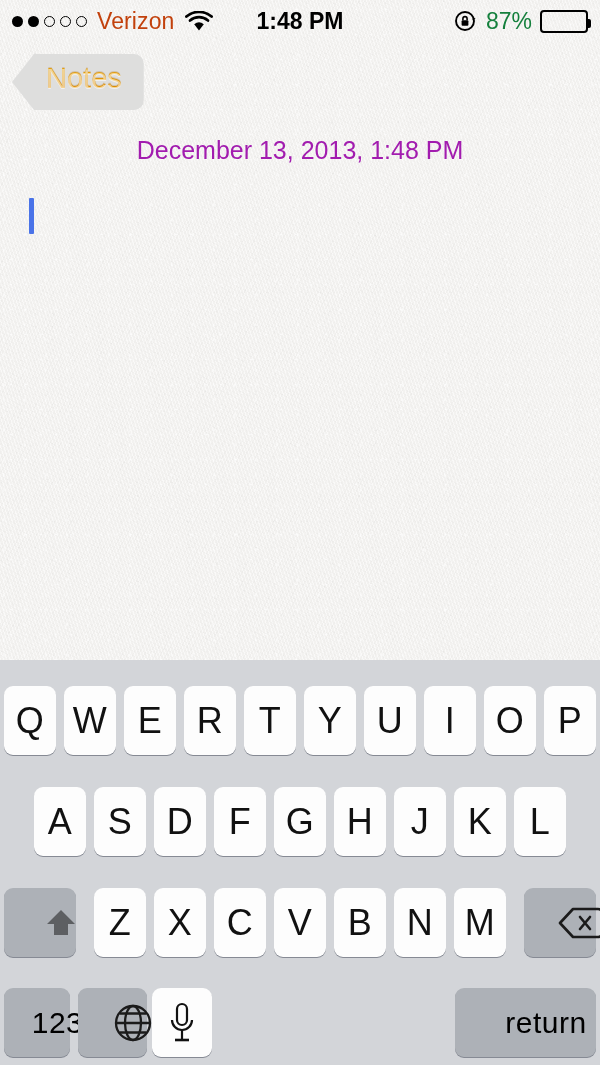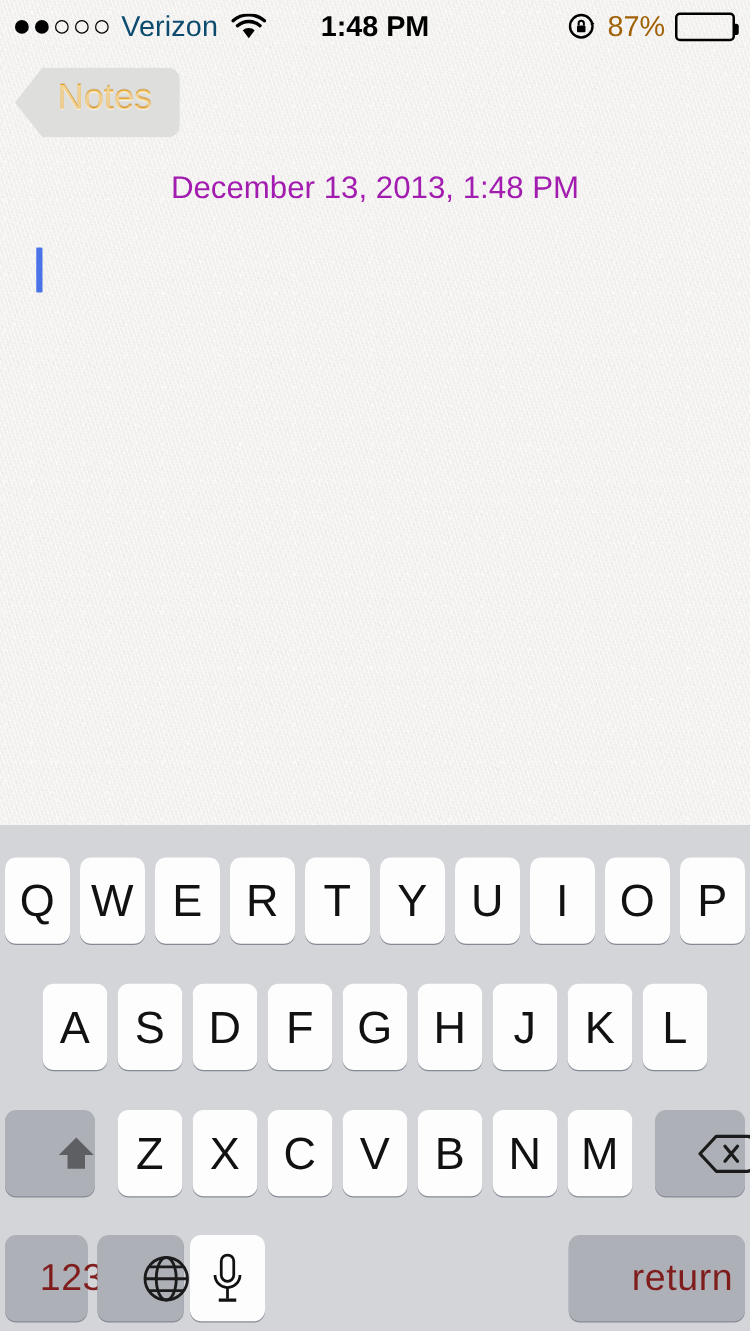--- a/index.html
+++ b/index.html
@@ -65,21 +65,21 @@
   .dots { display: flex; align-items: center; gap: 5px; }
   .dot {
     width: 11px; height: 11px;
     border-radius: 50%;
     box-sizing: border-box;
   }
   .dot.on  { background: #000; }
   .dot.off { background: transparent; border: 1.6px solid #000; }
   .carrier {
     font-size: 23px;
-    color: #0c4a6e;
+    color: #c2410c;
     letter-spacing: 0.1px;
     margin-left: 4px;
   }
   .wifi { margin-left: 5px; }
 
   .sb-center {
     position: absolute;
     left: 0; top: 0;
     width: 600px; height: 42px;
     display: flex;
@@ -90,21 +90,21 @@
     color: #000;
   }
   .sb-right {
     position: absolute;
     right: 12px; top: 0;
     height: 42px;
     display: flex;
     align-items: center;
     gap: 8px;
   }
-  .battpct { font-size: 23px; color: #a16207; }
+  .battpct { font-size: 23px; color: #15803d; }
   .battery {
     position: relative;
     width: 48px; height: 23px;
     border: 2px solid #000;
     border-radius: 4px;
     box-sizing: border-box;
     padding: 2px;
   }
   .battery .fill {
     height: 100%;
@@ -212,21 +212,21 @@
     user-select: none;
   }
   .key.light {
     background: #fdfdfd;
     box-shadow: 0 1px 0 rgba(120,125,135,0.85);
     color: #111;
   }
   .key.dark {
     background: #adb1b7;
     box-shadow: 0 1px 0 rgba(120,125,135,0.85);
-    color: #7f1d1d;
+    color: #000000;
     padding-left: 41px;
   }
   .key .glyph {
     font-size: 36px;
     line-height: 1;
     font-weight: 400;
     letter-spacing: 0.5px;
   }
   .key .glyph.word  { font-size: 30px; }
 

